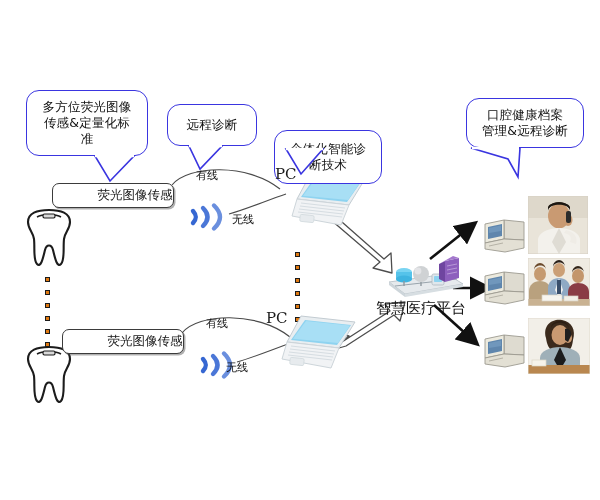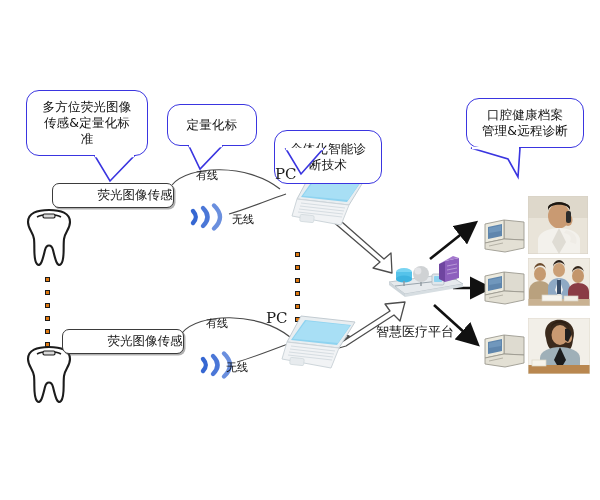--- a/index.html
+++ b/index.html
@@ -39,22 +39,22 @@
           border:1px solid #1b1b1b;margin-bottom:8px;box-sizing:border-box;}
 
   
   .wifi{position:absolute;z-index:5;}
 
   
   .laptop{position:absolute;z-index:5;}
 
   
   .platform{position:absolute;z-index:5;}
-  .plat-label{position:absolute;font-size:13px;color:#111;white-space:nowrap;z-index:6;
-              font-family:"DejaVu Sans",sans-serif;margin-top:24px;}
+  .plat-label{position:absolute;font-size:15px;color:#111;white-space:nowrap;z-index:6;
+              font-family:"DejaVu Sans",sans-serif;}
 
   
   .terminal{position:absolute;z-index:5;}
   .photo{position:absolute;z-index:5;overflow:hidden;}
 
   svg{display:block;overflow:visible;}
 </style>
 </head>
 <body>
 
@@ -64,21 +64,21 @@
     <span style="white-space:pre-line;">多方位荧光图像
 传感&amp;定量化标
 准</span>
   </div>
   <svg class="tail" style="left:90px;top:154px;width:50px;height:30px;">
     <path d="M5,2 L44,2 L20,27 Z" fill="#fff" stroke="#3a35e0" stroke-width="1.6"></path>
     <path d="M5,2 L44,2" stroke="#fff" stroke-width="2.6"></path>
   </svg>
 
   <div class="callout" style="left:167px;top:104px;width:90px;height:42px;">
-    <span>定量化标</span>
+    <span>远程诊断</span>
   </div>
   <svg class="tail" style="left:186px;top:144px;width:44px;height:28px;">
     <path d="M3,2 L36,2 L14,25 Z" fill="#fff" stroke="#3a35e0" stroke-width="1.6"></path>
     <path d="M3,2 L36,2" stroke="#fff" stroke-width="2.6"></path>
   </svg>
 
   <div class="callout" style="left:274px;top:95px;width:108px;height:54px;margin-top:35px;">
     <span style="white-space:pre-line;">个体化智能诊
 断技术</span>
   </div>

